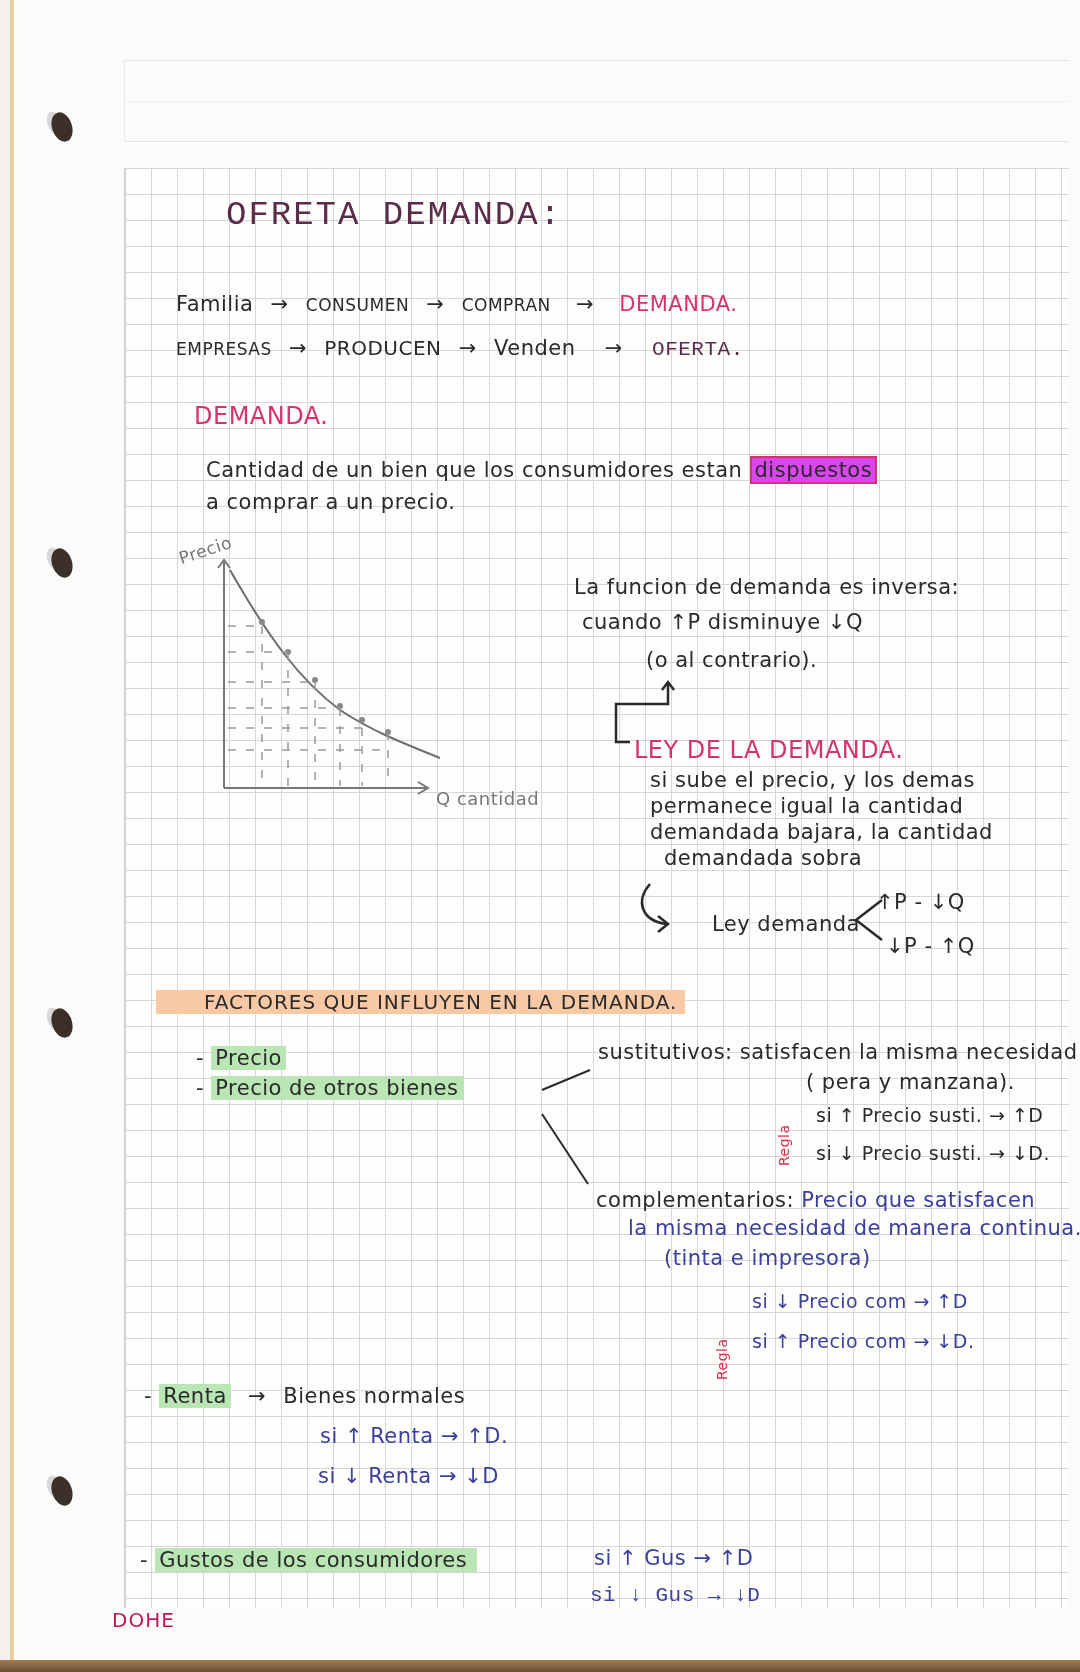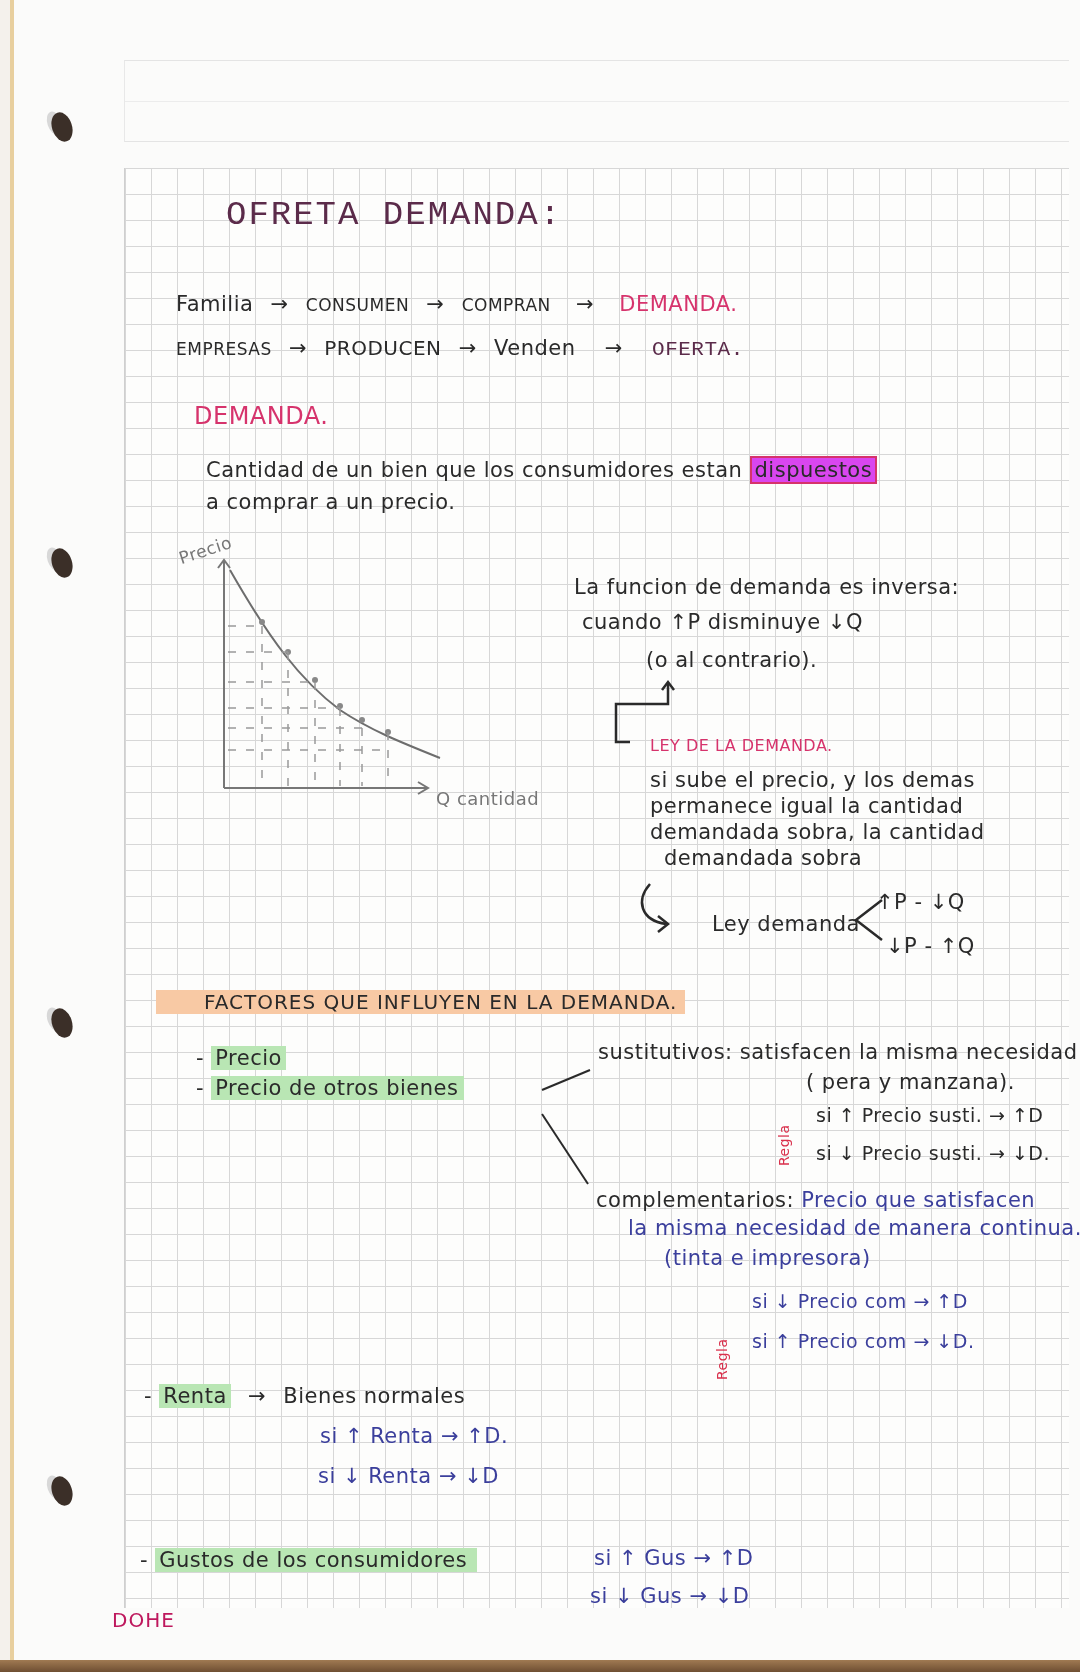--- a/index.html
+++ b/index.html
@@ -131,24 +131,24 @@
 
 <div class="t body ink" style="left:574px; top:575px;">La funcion de demanda es inversa:</div>
 <div class="t body ink" style="left:582px; top:610px;">cuando ↑P disminuye ↓Q</div>
 <div class="t body ink" style="left:646px; top:648px;">(o al contrario).</div>
 
 <svg style="left:612px; top:680px;" width="70" height="70">
   <polyline points="56,4 56,24 4,24 4,62 18,62" fill="none" stroke="#2a2a2a" stroke-width="2.5"></polyline>
   <polyline points="50,10 56,2 62,10" fill="none" stroke="#2a2a2a" stroke-width="2.5"></polyline>
 </svg>
 
-<div class="t pink" style="left:650px; top:736px; font-size:16px;">LEY DE LA DEMANDA.</div>
+<div class="t pink" style="left:634px; top:736px; font-size:24px;">LEY DE LA DEMANDA.</div>
 <div class="t body ink" style="left:650px; top:768px;">si sube el precio, y los demas</div>
 <div class="t body ink" style="left:650px; top:794px;">permanece igual la cantidad</div>
-<div class="t body ink" style="left:650px; top:820px;">demandada sobra, la cantidad</div>
+<div class="t body ink" style="left:650px; top:820px;">demandada bajara, la cantidad</div>
 <div class="t body ink" style="left:664px; top:846px;">demandada sobra</div>
 
 <svg style="left:636px; top:880px;" width="60" height="60">
   <path d="M14,4 C0,20 4,40 30,44" fill="none" stroke="#2a2a2a" stroke-width="2.5"></path>
   <polyline points="22,36 32,44 22,52" fill="none" stroke="#2a2a2a" stroke-width="2.5"></polyline>
 </svg>
 <div class="t body ink" style="left:712px; top:912px;">Ley demanda</div>
 <svg style="left:852px; top:896px;" width="36" height="50">
   <polyline points="30,4 4,24 30,44" fill="none" stroke="#2a2a2a" stroke-width="2.5"></polyline>
 </svg>
@@ -192,16 +192,16 @@
   <span style="margin:0 10px">→</span>
   <span>Bienes normales</span>
 </div>
 <div class="t body blue" style="left:320px; top:1424px;">si ↑ Renta → ↑D.</div>
 <div class="t body blue" style="left:318px; top:1464px;">si ↓ Renta → ↓D</div>
 
 <div class="t body ink" style="left:140px; top:1548px;">
   <span>- </span><span class="hl-green" style="padding-right:10px">Gustos de los consumidores</span>
 </div>
 <div class="t body blue" style="left:594px; top:1546px;">si ↑ Gus → ↑D</div>
-<div class="t body blue" style="left:590px; top:1584px;">si ↓ Gus → ↓D</div>
+<div class="t body blue" style="left:590px; top:1584px;font-family:Liberation Mono, monospace;">si ↓ Gus → ↓D</div>
 
 <div class="footer-brand">DOHE</div>
 <div class="wood"></div>
 
 </body></html>

